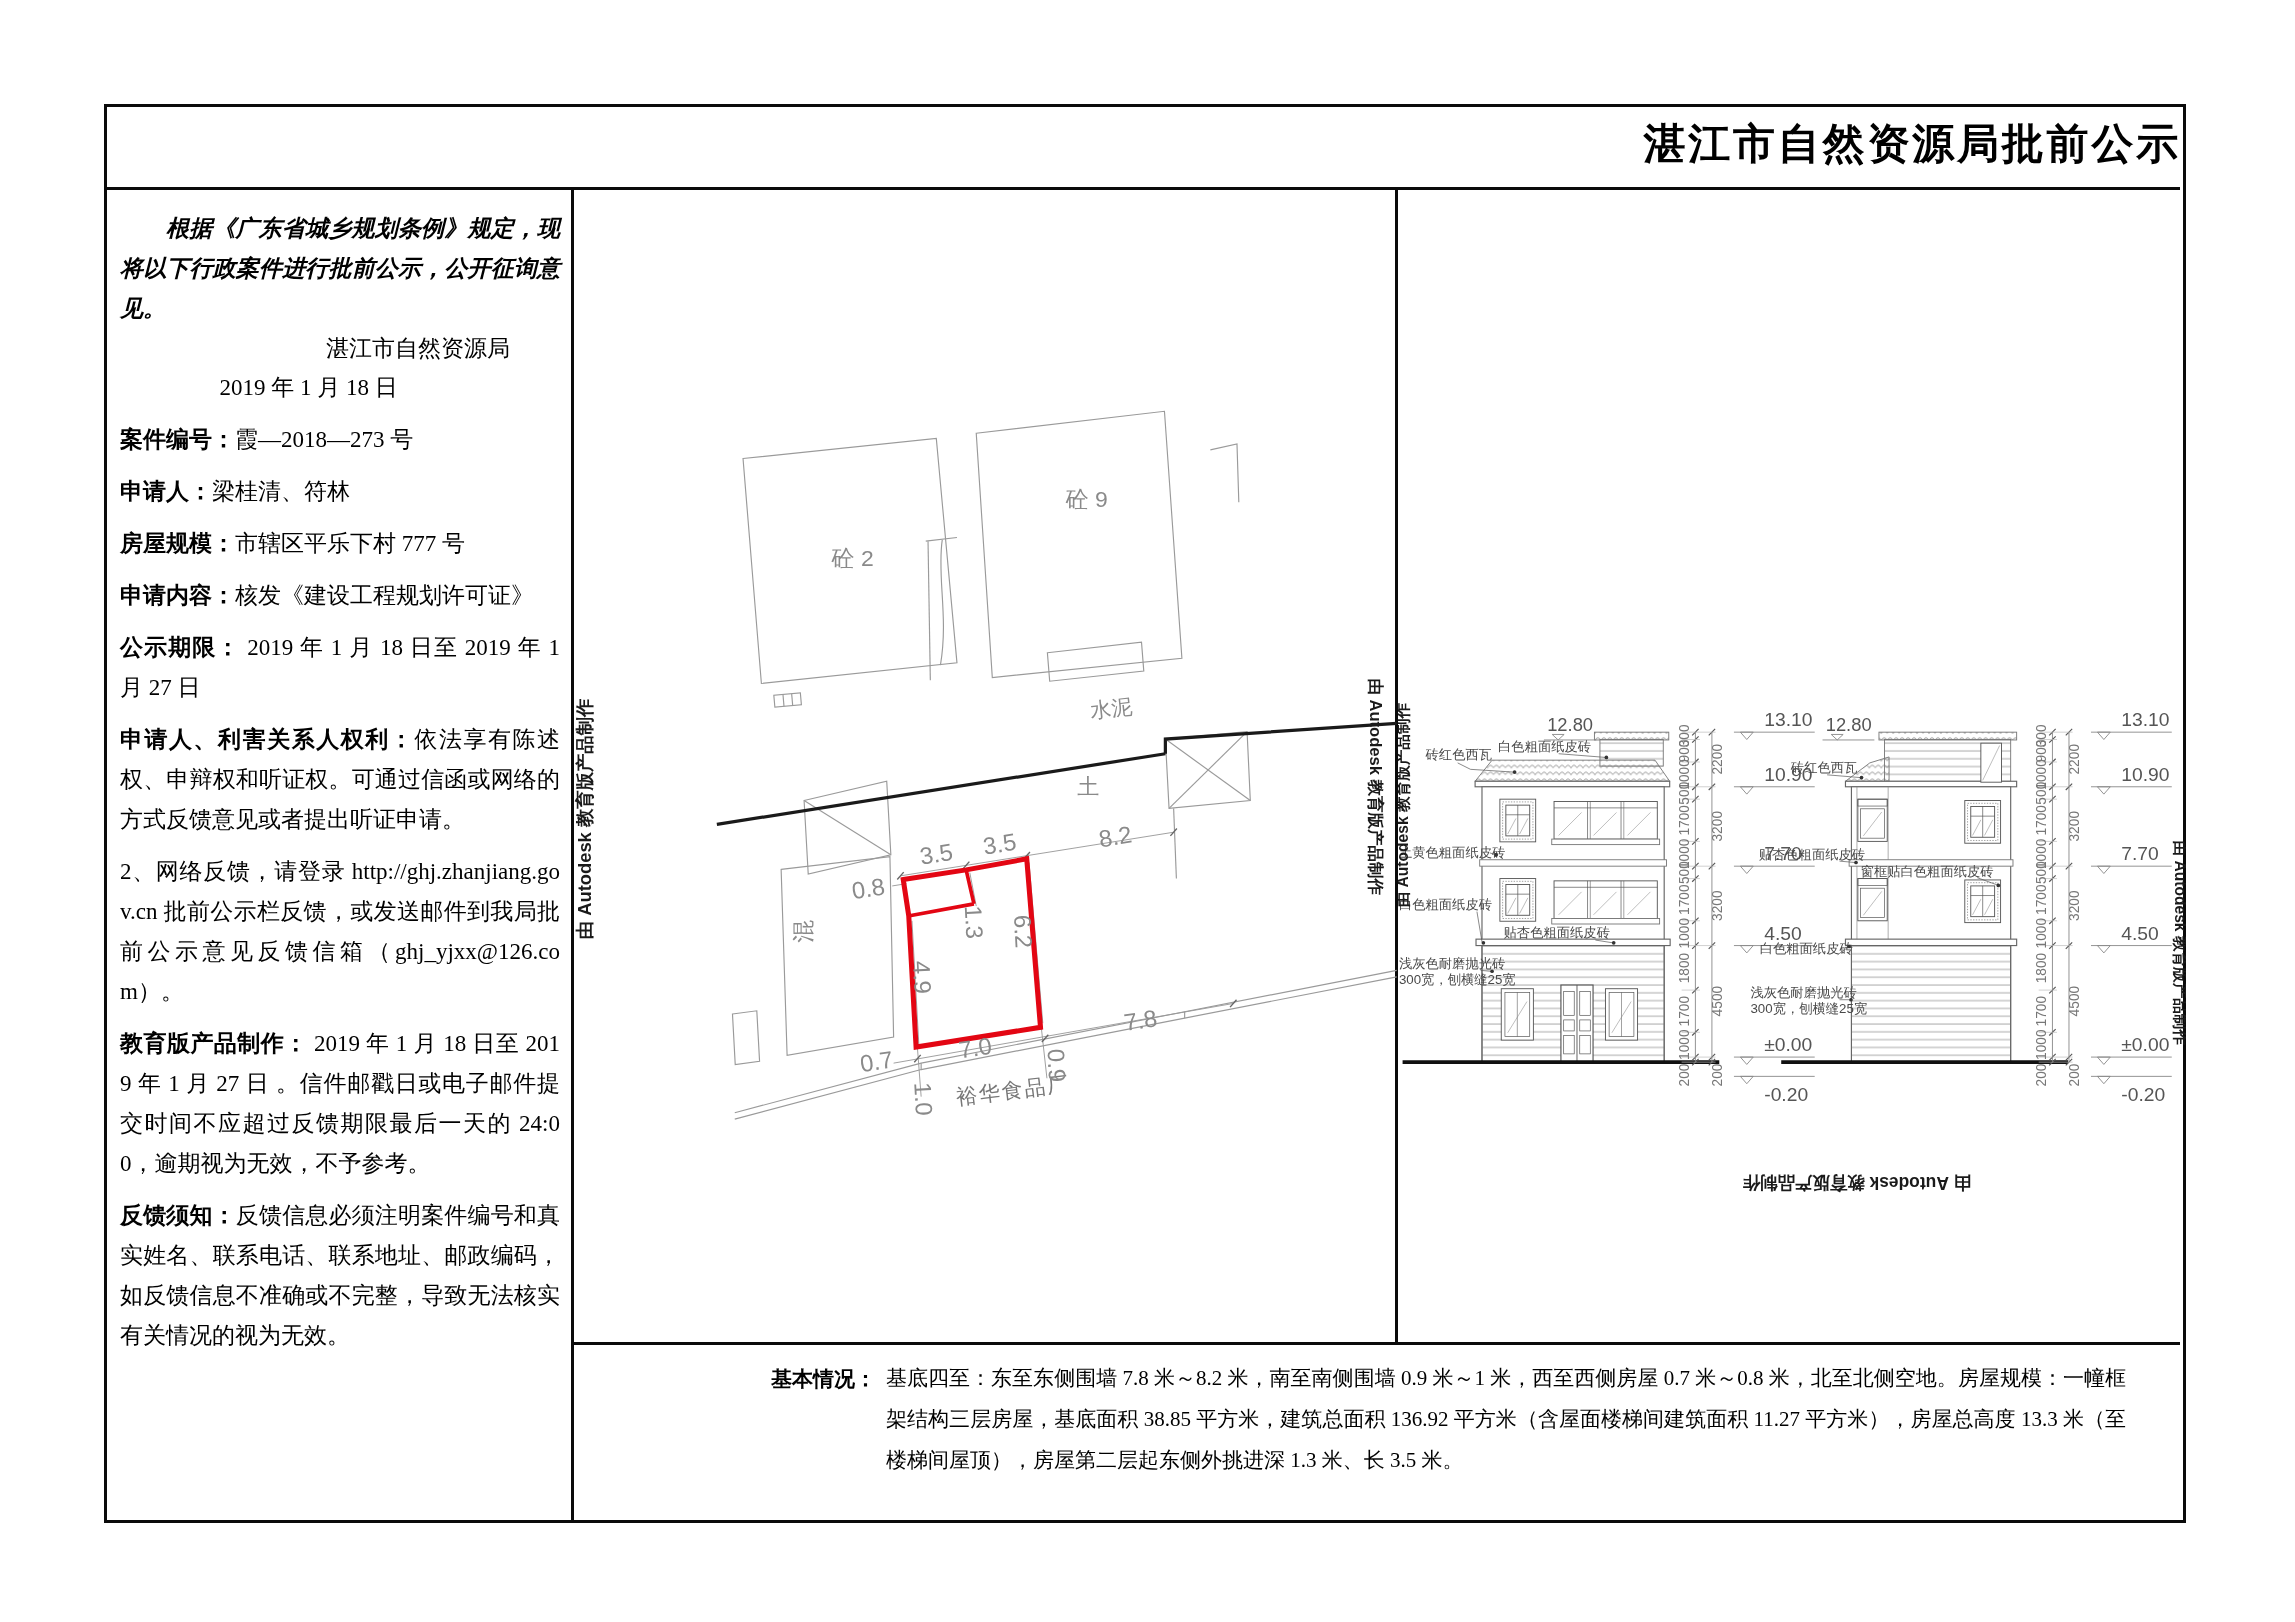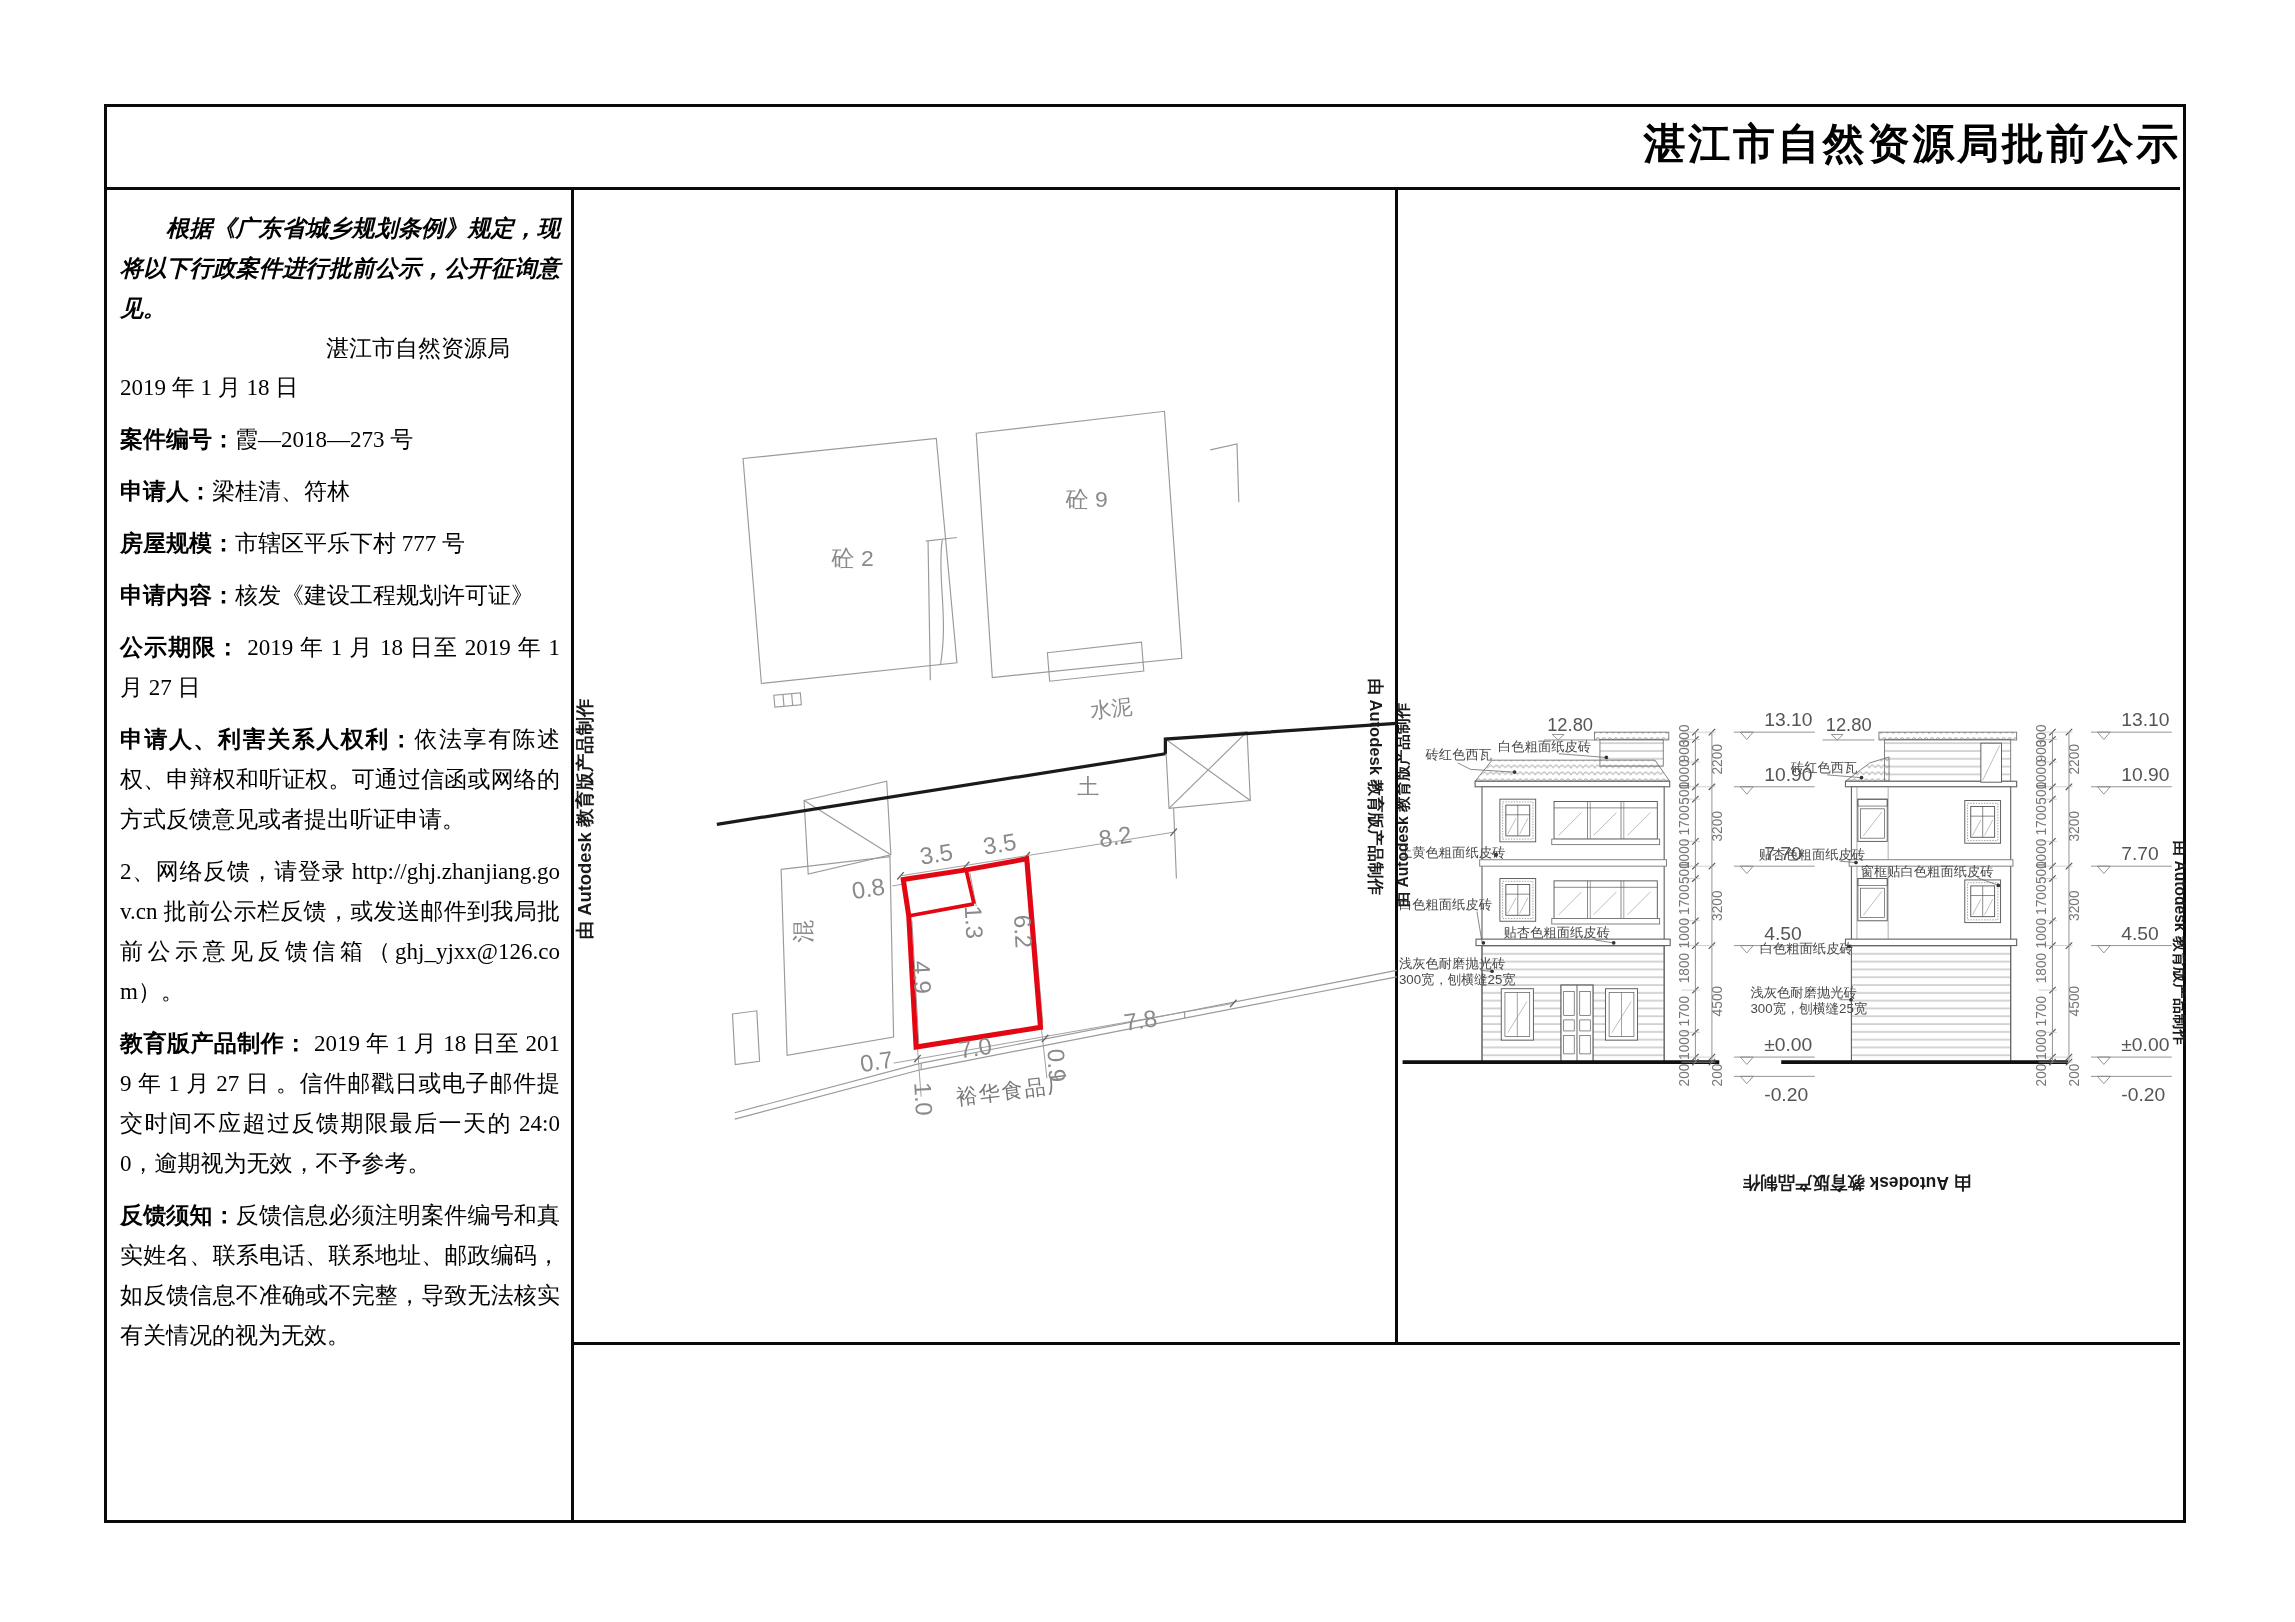--- a/index.html
+++ b/index.html
@@ -8,21 +8,21 @@
   .abs{position:absolute;}
   #sheet-border{left:104px;top:104px;width:2076px;height:1413px;border:3.2px solid #0a0a0a;}
   .divider{background:#0a0a0a;}
   #title{left:111px;top:116px;width:2070px;height:69px;text-align:right;
          font-family:"Liberation Sans",sans-serif;font-weight:bold;font-size:42px;letter-spacing:2.8px;}
   
   #notice{left:120px;top:208px;width:440px;font-size:23px;line-height:40px;word-break:break-all;text-align:justify;}
   #notice p{margin:0;}
   #notice .intro{text-indent:46px;font-weight:bold;font-family:"Liberation Sans",sans-serif;font-style:italic;}
   #notice .sign{text-align:right;padding-right:50px;font-weight:normal;font-family:"Liberation Sans",sans-serif;}
-  #notice .dateline{text-align:left;padding-right:63px;}
+  #notice .dateline{text-align:center;padding-right:63px;}
   #notice .field{margin-top:11px;}
   #notice .lbl{font-weight:bold;font-family:"Liberation Sans",sans-serif;}
   
   #basic{left:771px;top:1358px;width:1377px;display:flex;font-size:21px;line-height:41px;}
   #basic .lbl{font-weight:bold;font-family:"Liberation Sans",sans-serif;width:115px;flex:none;}
   #basic .txt{width:1240px;text-align:justify;word-break:break-all;}
   svg text{font-family:"Liberation Sans",sans-serif;}
   .cad{fill:#8a8a8a;}
   .cadlbl{fill:#4a4a4a;}
   .wm{fill:#1a1a1a;font-weight:bold;}
@@ -418,15 +418,19 @@
         <path d="M962,1764 L984,1764" fill="none"></path>
           <circle cx="987" cy="1764" r="4" stroke="none"></circle>
       </g>
     </g>
 
     <text x="22" y="1340" transform="rotate(-90 22 1340)" text-anchor="middle" font-size="34" class="wm">由 Autodesk 教育版产品制作</text>
     <text x="1692" y="1640" transform="rotate(90 1692 1640)" text-anchor="middle" font-size="34" class="wm">由 Autodesk 教育版产品制作</text>
     <text x="1000" y="2150" transform="rotate(180 1000 2150)" text-anchor="middle" font-size="38" class="wm">由 Autodesk 教育版产品制作</text>
   </svg>
 
+  <div id="basic" class="abs">
+    <div class="lbl">基本情况：</div>
+    <div class="txt">基底四至：东至东侧围墙 7.8 米～8.2 米，南至南侧围墙 0.9 米～1 米，西至西侧房屋 0.7 米～0.8 米，北至北侧空地。房屋规模：一幢框架结构三层房屋，基底面积 38.85 平方米，建筑总面积 136.92 平方米（含屋面楼梯间建筑面积 11.27 平方米），房屋总高度 13.3 米（至楼梯间屋顶），房屋第二层起东侧外挑进深 1.3 米、长 3.5 米。</div>
+  </div>
 
 </div>
 
 
 </body></html>

